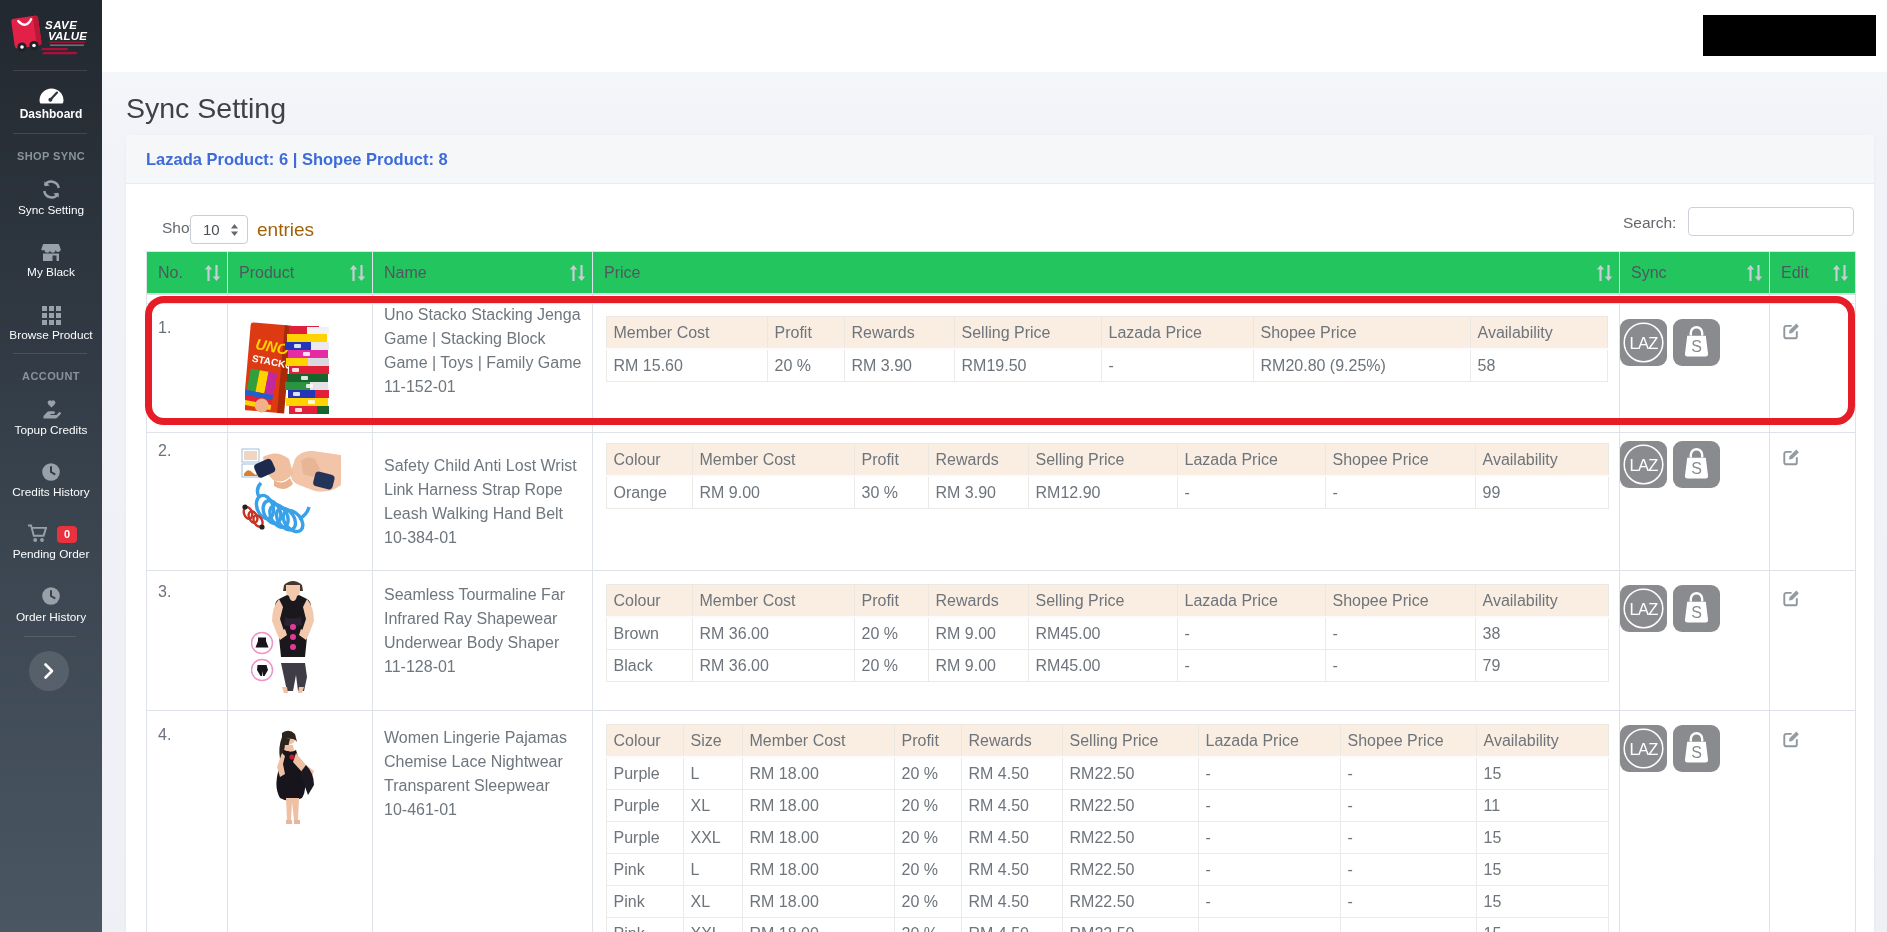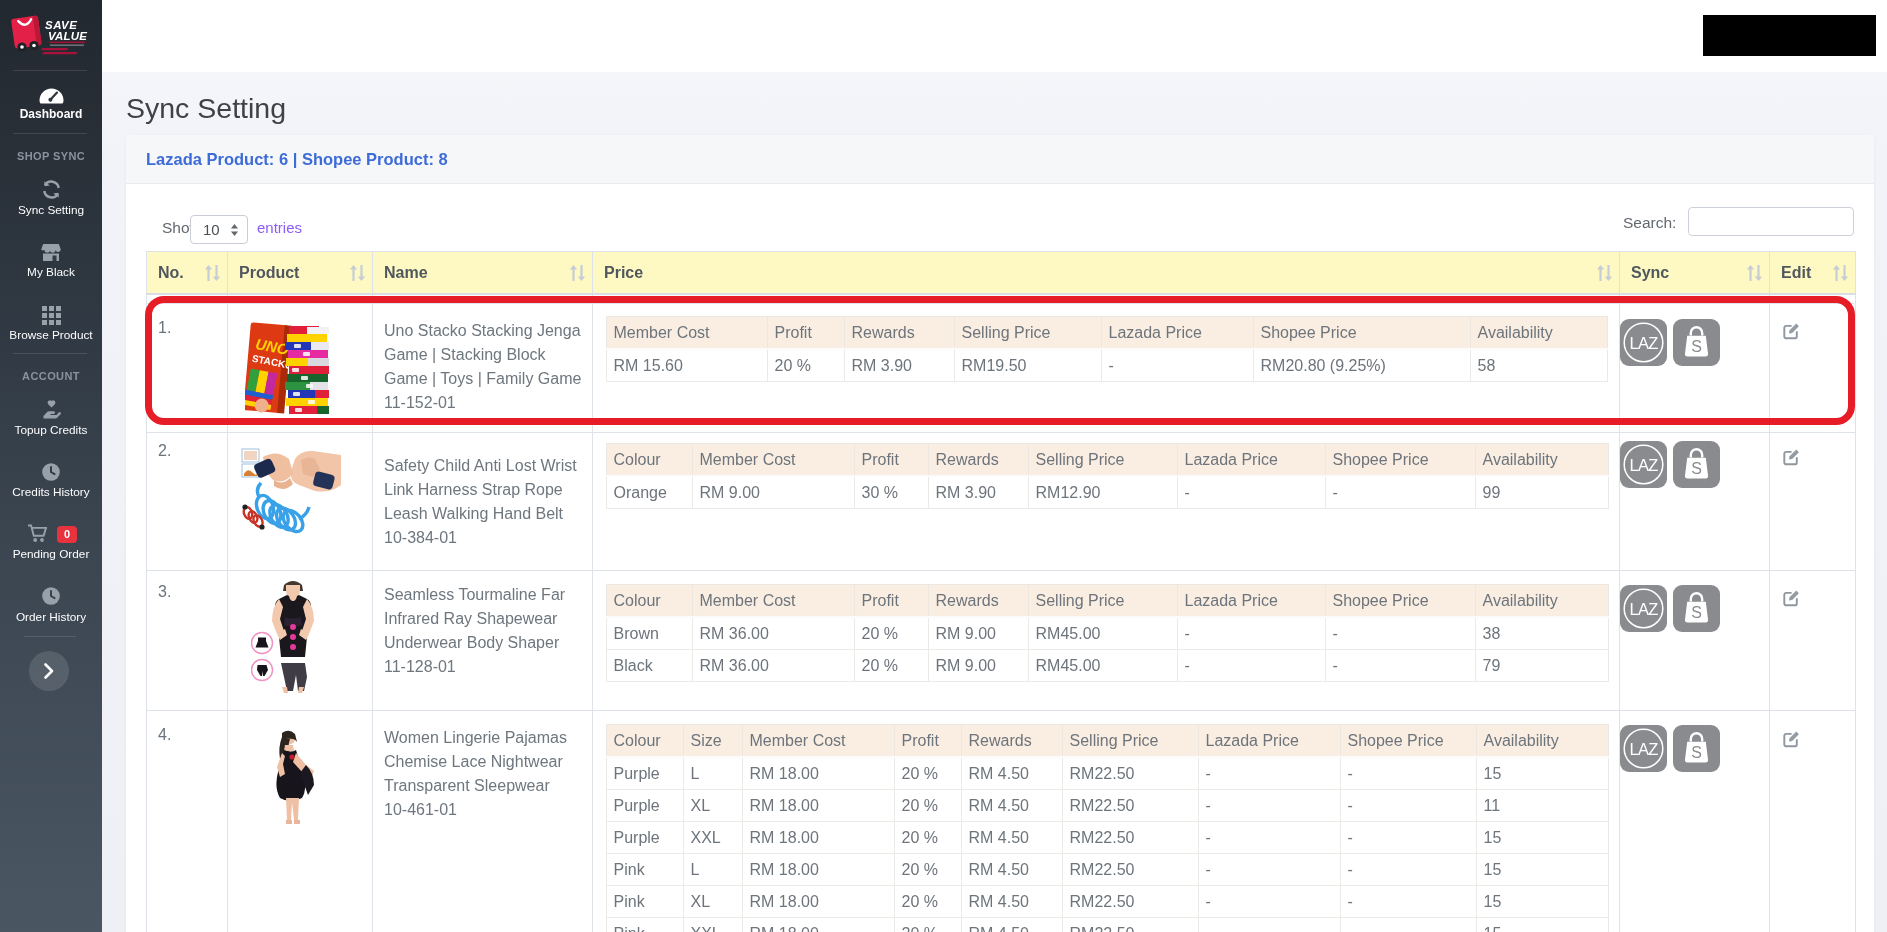--- a/index.html
+++ b/index.html
@@ -11,28 +11,28 @@
 #sidebar{position:absolute;left:0;top:0;width:102px;height:932px;background:linear-gradient(180deg,#22282f 0%,#2c343d 25%,#39444f 55%,#4a5662 100%);}
 .sdiv{position:absolute;left:13px;width:74px;height:1px;background:rgba(255,255,255,.12);}
 .smenu{position:absolute;left:0;width:102px;text-align:center;color:#fdfdfe;font-size:11.8px;}
 .shead{position:absolute;left:0;width:102px;text-align:center;color:#8a939d;font-size:11px;font-weight:bold;letter-spacing:.4px;}
 .sicon{position:absolute;left:0;width:102px;text-align:center;}
 h1#title{position:absolute;left:126px;top:92px;margin:0;font-size:28.5px;font-weight:400;color:#404147;}
 #card{position:absolute;left:126px;top:135px;width:1748px;height:797px;background:#fff;border-radius:5px 5px 0 0;box-shadow:0 1px 3px rgba(30,40,60,.06);}
 #cardhdr{position:absolute;left:0;top:0;width:100%;height:49px;background:#f6f7f9;border-bottom:1px solid #e8ebef;border-radius:5px 5px 0 0;box-sizing:border-box;}
 #cardhdr span{position:absolute;left:20px;top:15px;font-size:16.5px;font-weight:bold;color:#3d6bd8;}
 #showlbl{position:absolute;left:162px;top:219px;font-size:15.5px;color:#63686e;}
-#entrieslbl{position:absolute;left:257px;top:219px;font-size:15px;color:#8b5cf6;}
+#entrieslbl{position:absolute;left:257px;top:219px;font-size:19px;color:#a16207;}
 #showsel{position:absolute;left:190px;top:215px;width:58px;height:29px;border:1px solid #c9ced6;border-radius:4px;box-sizing:border-box;background:#fff;}
 #showsel .v{position:absolute;left:12px;top:5px;font-size:15px;color:#4a4f55;}
 #searchlbl{position:absolute;left:1623px;top:214px;font-size:15.5px;color:#63686e;}
 #searchbox{position:absolute;left:1688px;top:207px;width:166px;height:29px;border:1px solid #ccd1d9;border-radius:4px;box-sizing:border-box;background:#fff;}
 
 #tbl{position:absolute;left:146px;top:251px;border-collapse:collapse;table-layout:fixed;width:1709px;}
-#tbl th{border:1px solid #dee3e9;border-bottom:2px solid #d9dee5;background:#fef9c3;color:#51575e;font-weight:bold;font-size:16px;text-align:left;padding:0 0 0 11px;height:41px;position:relative;}
+#tbl th{border:1px solid #dee3e9;border-bottom:2px solid #d9dee5;background:#22c55e;color:#51575e;font-weight:normal;font-size:16px;text-align:left;padding:0 0 0 11px;height:41px;position:relative;}
 #tbl td{border:1px solid #dee3e9;vertical-align:top;padding:0;background:#fff;}
 .sort{position:absolute;right:6px;top:13px;}
 td .pad{margin:12px 10px 0 11px;}
 .noc{font-size:16px;color:#6a727b;}
 .namec{font-size:16px;color:#6e767e;line-height:24px;}
 .itbl{border-collapse:collapse;table-layout:fixed;margin-left:12.5px;}
 #tbl .itbl th{background:#faeee3;font-weight:400;border:1px solid #ece7e1;border-bottom:2px solid #fbfbfb;font-size:16px;color:#6d747b;text-align:left;padding:0 0 0 7px;height:31px;line-height:31px;white-space:nowrap;overflow:hidden;}
 #tbl .itbl td{background:#fff;border:1px solid #eceae6;font-size:16px;color:#6d747b;text-align:left;padding:0 0 0 7px;height:31px;line-height:31px;white-space:nowrap;overflow:hidden;vertical-align:middle;}
 .syncbtns{white-space:nowrap;}
 .sbtn{display:inline-block;width:47px;height:47px;border-radius:9px;background:#8a8b8e;vertical-align:top;}
@@ -244,21 +244,21 @@
                   <rect x="56" y="58" width="7" height="4" rx="1"></rect>
                   <rect x="48" y="74" width="7" height="4" rx="1"></rect>
                   <rect x="50" y="90" width="7" height="4" rx="1"></rect>
                   <rect x="61" y="66" width="7" height="4" rx="1"></rect>
                   <rect x="63" y="82" width="7" height="4" rx="1"></rect>
                 </g>
 </g>
 </svg></div>
         </td>
 <td>
-          <div class="pad namec" style="margin-top:24px">Uno Stacko Stacking Jenga<br>Game | Stacking Block<br>Game | Toys | Family Game<br>11-152-01</div>
+          <div class="pad namec" style="margin-top:8px">Uno Stacko Stacking Jenga<br>Game | Stacking Block<br>Game | Toys | Family Game<br>11-152-01</div>
         </td>
 <td>
           <div class="itbl-wrap" style="margin-top:21px">
 <table class="itbl" style="width:1001px">
 <colgroup>
                 <col style="width:161px">
                 <col style="width:77px">
                 <col style="width:110px">
                 <col style="width:147px">
                 <col style="width:152px">

